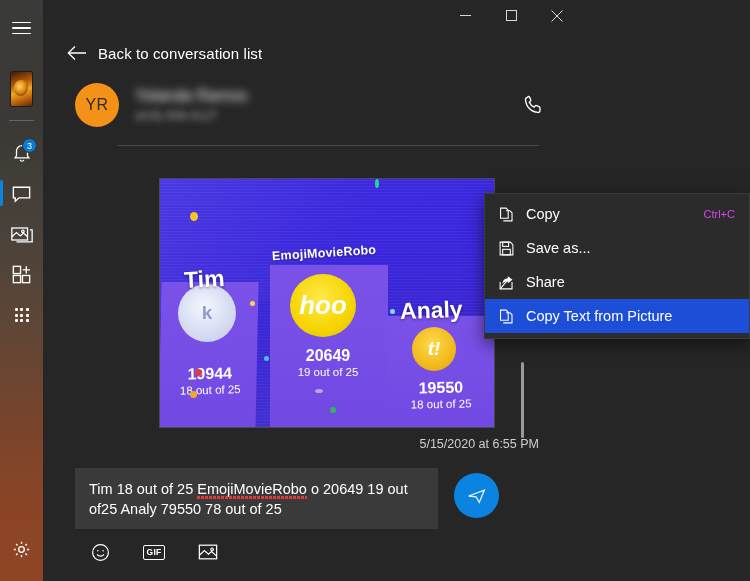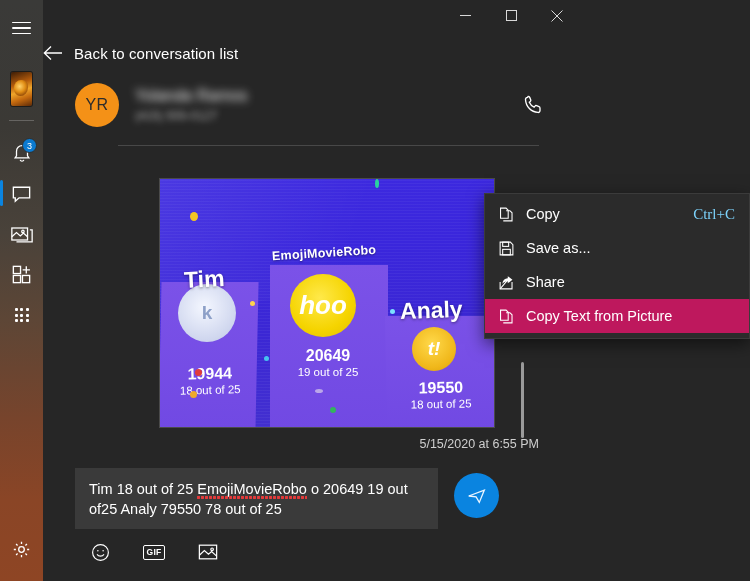--- a/index.html
+++ b/index.html
@@ -79,21 +79,21 @@
   }
   .wincontrols { position: absolute; right: 0; top: 0; display: flex; }
   .wc {
     width: 46px; height: 31px; display: flex; align-items: center; justify-content: center;
     color: #d8d8d8;
   }
   .wc svg { display: block; }
 
   .backbar {
     position: absolute; left: 0; top: 38px; height: 30px;
-    display: flex; align-items: center; gap: 11px; 
+    display: flex; align-items: center; gap: 11px; padding-left: 24px;
   }
   .backbar .arrow { color: #ffffff; display: flex; align-items: center; }
   .backbar .label { color: #ffffff; font-size: 15px; letter-spacing: .1px; }
 
   .contactbar {
     position: absolute; left: 0; top: 78px; width: 537px; height: 54px;
     display: flex; align-items: center; padding: 0 30px 0 32px;
   }
   .avatar {
     width: 44px; height: 44px; border-radius: 50%;
@@ -229,24 +229,24 @@
   .ctxmenu {
     position: absolute; left: 484px; top: 193px; width: 266px;
     background: #2b2b2b; border: 1px solid #3b3b3b;
     box-shadow: 0 5px 16px rgba(0,0,0,.55);
     padding: 3px 0 5px 0;
   }
   .ctxitem {
     height: 34px; display: flex; align-items: center; padding: 0 14px 0 13px;
     color: #ffffff; font-size: 14.5px;
   }
-  .ctxitem.hl { background: #be185d; }
+  .ctxitem.hl { background: #1d4ed8; }
   .ctxitem .ico { width: 28px; display: flex; align-items: center; color: #ffffff; }
   .ctxitem .lbl { flex: 1; }
-  .ctxitem .acc { color: #7dd3fc; font-size: 15px; font-family: Liberation Serif, serif; }
+  .ctxitem .acc { color: #d946ef; font-size: 11px; }
 
   
   .desktop {
     position: absolute; left: 580px; top: 0; width: 170px; height: 581px;
     background: #262626;
   }
 </style>
 </head>
 <body>
 

